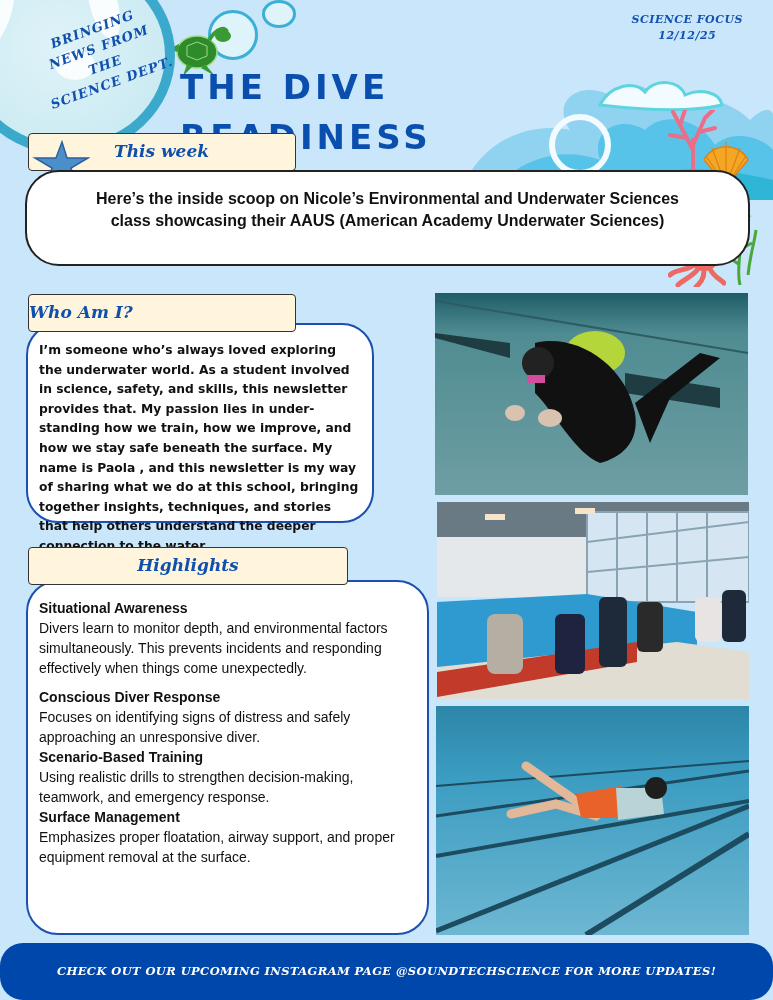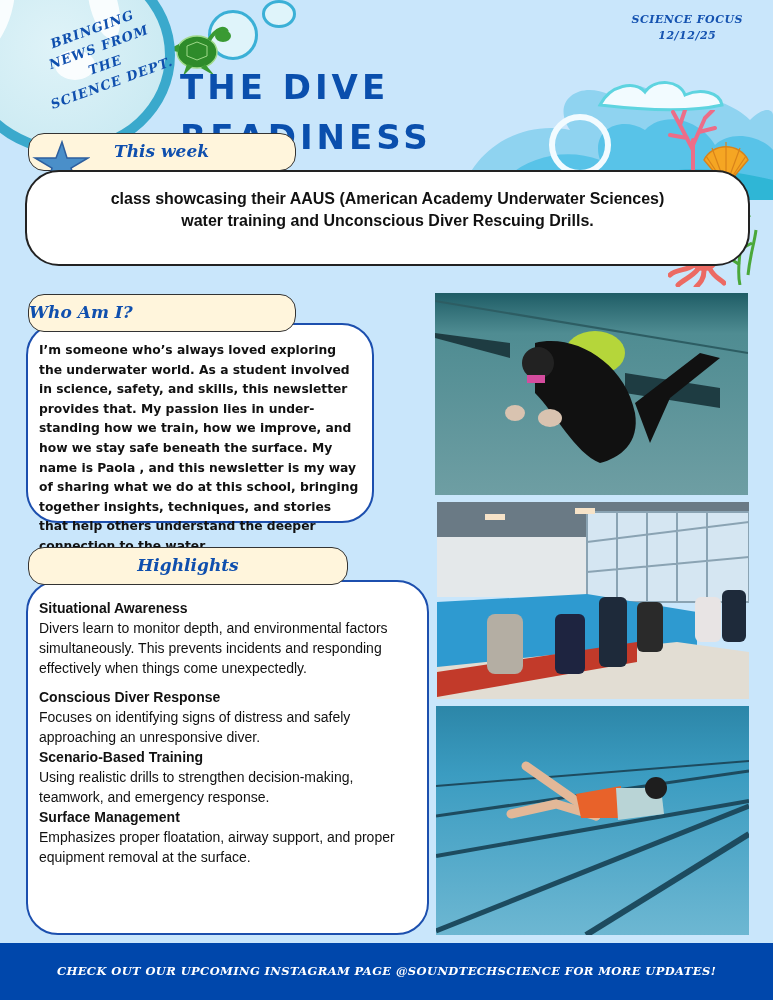--- a/index.html
+++ b/index.html
@@ -59,21 +59,21 @@
       font-size: 34px; line-height: 50px; letter-spacing: 4px;
     }
 
     
     .waves { left: 430px; top: 60px; width: 343px; height: 140px; }
 
     
     .pill {
       background: #fff5dc;
       border: 1.5px solid #333;
-      border-radius: 16px;
+      border-radius: 4px;
       height: 38px;
       color: #0f4fae;
       font-family: "DejaVu Serif", serif;
       font-weight: bold; font-style: italic;
       font-size: 17px; line-height: 35px;
     }
     .pill-thisweek { left: 28px; top: 133px; width: 268px; padding-left: 85px; }
     .pill-who { left: 28px; top: 294px; width: 268px; text-align: left; }
     .pill-high { left: 28px; top: 547px; width: 320px; text-align: center; }
 
@@ -122,21 +122,21 @@
     .photo3 { left: 436px; top: 706px; width: 313px; height: 229px; }
 
     
     .footer {
       left: 0; top: 943px; width: 773px; height: 57px;
       background: #0047ab;
       text-align: center;
       color: #fff;
       font-family: "DejaVu Serif", serif;
       font-weight: bold; font-style: italic;
-      font-size: 11.5px; line-height: 57px; letter-spacing: .4px;
+      font-size: 11.5px; line-height: 57px; letter-spacing: .4px; border-radius: 23px;
     }
 
     .deco { pointer-events: none; }
   </style>
 </head>
 <body>
 
 <svg class="abs waves deco" viewBox="0 0 343 140">
   <path d="M30 140 C40 90 90 60 140 70 C120 40 150 20 180 35 C190 20 220 22 228 40 C260 30 300 40 320 60 C335 45 343 50 343 55 L343 140 Z" fill="#8fd3f0"></path>
   <path d="M60 140 C80 100 130 85 170 100 C160 70 190 55 215 70 C235 50 270 60 285 85 C300 70 330 75 343 90 L343 140 Z" fill="#58c3e8"></path>
@@ -193,22 +193,22 @@
 <div class="abs title">
   <div>THE DIVE READINESS</div>
   <div>REPORT</div>
 </div>
 
 <div class="abs pill pill-thisweek">This week</div>
 <svg class="abs deco" style="left:32px;top:140px;width:58px;height:50px" viewBox="0 0 58 50">
   <path d="M30 2 L35 18 L56 18 L39 28 L46 48 L30 36 L14 48 L20 28 L3 18 L24 18 Z" fill="#4a8fc9" stroke="#2e5f9e" stroke-width="1.5"></path>
 </svg>
 <div class="abs intro-box">
+  <div>Here’s the inside scoop on Nicole’s Environmental and Underwater Sciences</div>
   <div>class showcasing their AAUS (American Academy Underwater Sciences)</div>
-  <div>water training and Unconscious Diver Rescuing Drills.</div>
 </div>
 
 <div class="abs who-box">I’m someone who’s always loved exploring the underwater world.  As a student involved in science, safety, and skills, this newsletter provides that. My passion lies in under-standing how we train, how we improve, and how we stay safe beneath the surface. My name is Paola , and this newsletter is my way of sharing what we do at this school, bringing together insights, techniques, and stories that help others understand the deeper connection to the water.</div>
 <div class="abs pill pill-who">Who Am I?</div>
 
 <div class="abs high-box">
   <div>
     <div class="high-item-title">Situational Awareness</div>
     <div>Divers learn to monitor depth, and environmental factors simultaneously. This prevents incidents and responding effectively when things come unexpectedly.</div>
   </div>

